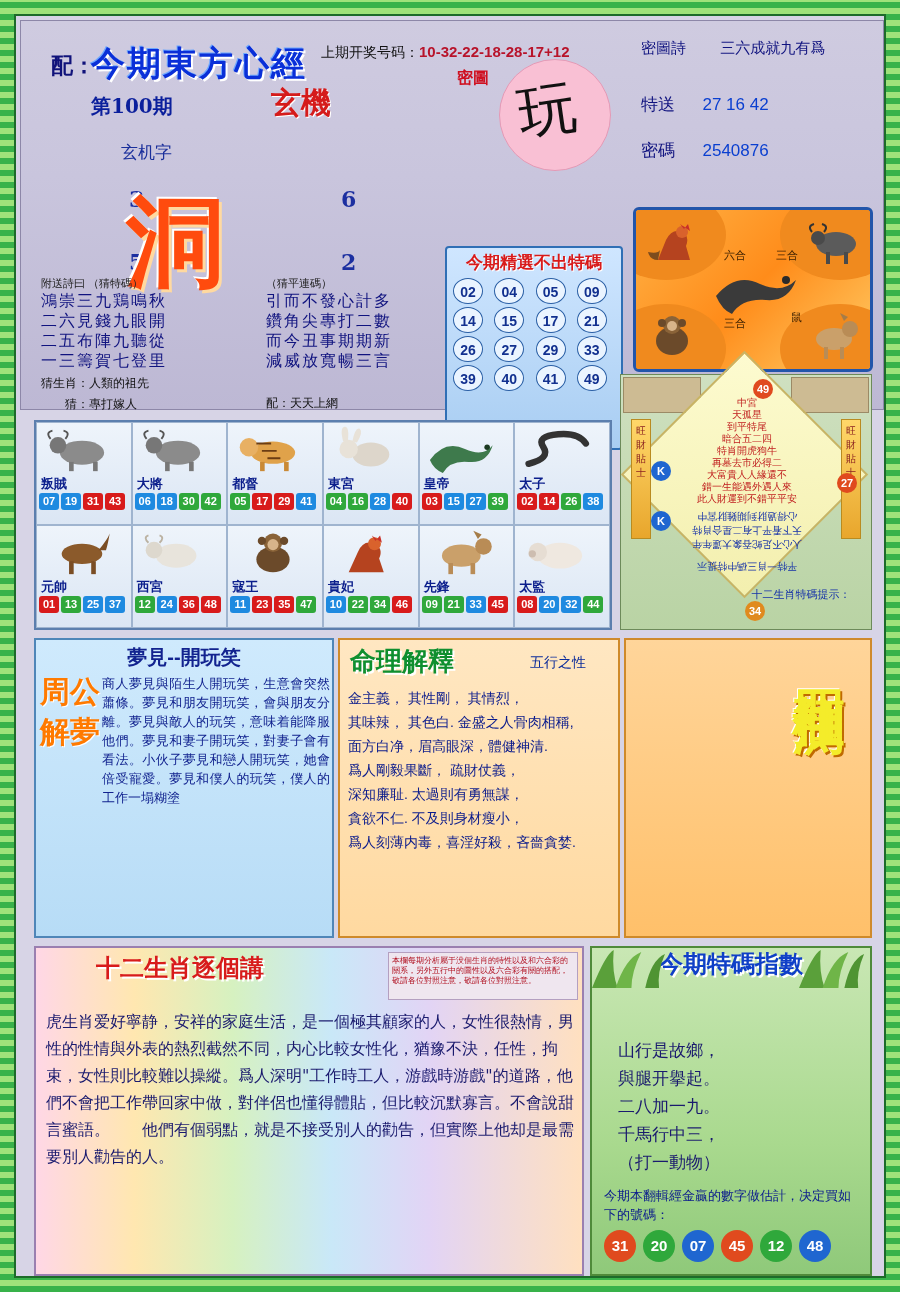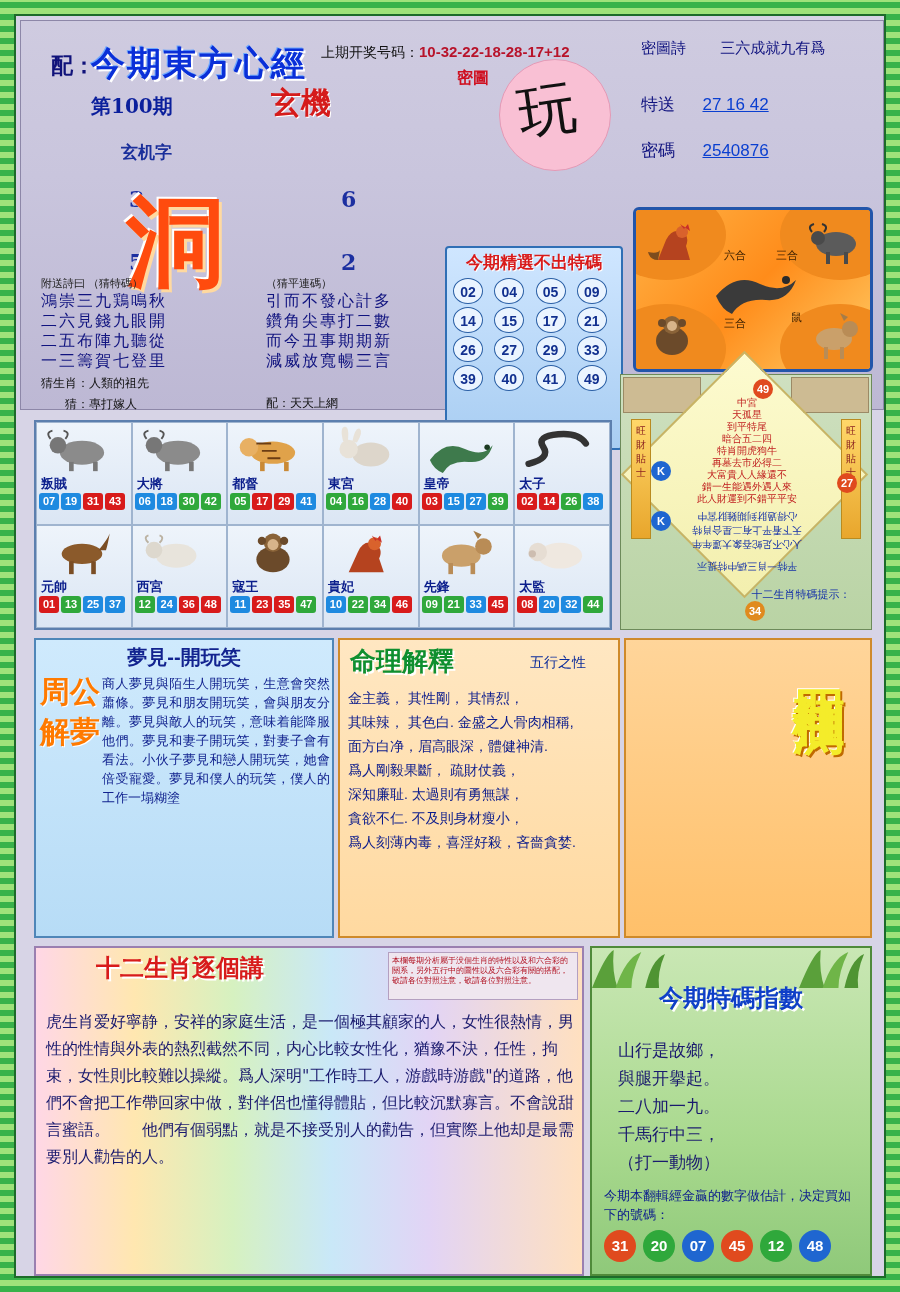--- a/index.html
+++ b/index.html
@@ -42,21 +42,21 @@
   }
   .xuanji {
     position:absolute; left:250px; top:62px; font-size:30px; font-weight:bold;
     color:#d51b1b; text-shadow:1px 1px 0 #fff;
     font-family:"DejaVu Serif", serif;
   }
   .qishu {
     position:absolute; left:70px; top:72px; font-size:20px; font-weight:bold;
     color:#0b1f9c; font-family:"DejaVu Serif", serif;
   }
-  .xuanjizi { position:absolute; left:100px; top:120px; font-size:17px; color:#1a2f9b; font-weight:bold;}
+  .xuanjizi { position:absolute; left:100px; top:120px; font-size:17px; color:#1a2f9b; font-weight:normal;}
   .lastdraw { position:absolute; left:300px; top:22px; font-size:14px; color:#111; }
   .lastdraw b { color:#b8132a; font-size:15px; }
 
   .nums-corner { position:absolute; font-size:22px; color:#1c2fa0; font-weight:bold; font-family:"DejaVu Serif",serif;}
   .bigchar {
     position:absolute; left:105px; top:155px;
     font-size:100px; color:#ff4b0e; font-weight:bold;
     font-family:"DejaVu Serif", serif;
     text-shadow:3px 3px 0 #ffd9a0, -2px -2px 0 #fff;
   }
@@ -77,21 +77,21 @@
     position:absolute; left:478px; top:38px; width:112px; height:112px;
     background:#f9c0d4; border-radius:50%;
     border:1px solid #e39ab6;
   }
   .pinkcircle span {
     position:absolute; left:18px; top:12px; font-size:58px; color:#111;
     font-family:"DejaVu Serif", serif; transform:rotate(-8deg);
   }
   .rtext { position:absolute; color:#101385; font-size:15px;}
   .rtext .k { color:#10137f; }
-  .rtext .v { color:#0a3fd0;text-decoration:underline; }
+  .rtext .v { color:#0a3fd0; }
 
   
   .pick {
     position:absolute; left:424px; top:186px; width:178px; height:204px;
     background:linear-gradient(180deg,#cfe6ff,#a8cdf2);
     border:2px solid #2f6fb5; border-radius:4px;margin-top:39px;
   }
   .pick-head {
     text-align:center; color:#d81a1a; font-weight:bold; font-size:17px;
     padding-top:3px; text-shadow:1px 1px 0 #fff;
@@ -221,21 +221,21 @@
     font-size:16px; line-height:27px; color:#1a1a6e;
     font-family:"DejaVu Serif", serif;
   }
 
   .index {
     position:absolute; left:574px; top:930px; width:282px; height:330px;
     background:linear-gradient(180deg,#c9e7b4,#a9d98e 60%,#8fc97a);
     border:2px solid #4f8a3a;
   }
   .index-title {
-    text-align:center; padding-top:34px;
+    text-align:center; 
     font-size:24px; font-weight:bold; color:#0f3fc8;
     text-shadow:2px 2px 0 #fff;
     font-family:Liberation Sans, sans-serif;
   }
   .index-poem {
     position:absolute; left:26px; top:90px; width:230px;
     font-size:17px; line-height:28px; color:#1a1a6e;
     font-family:Liberation Mono, monospace;
   }
   .index-note {

